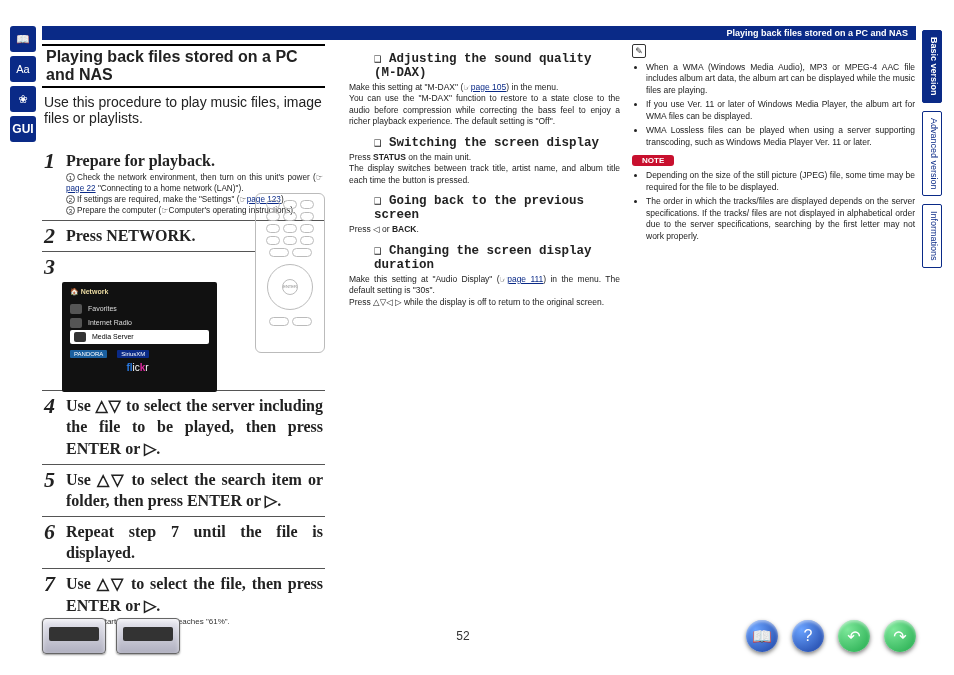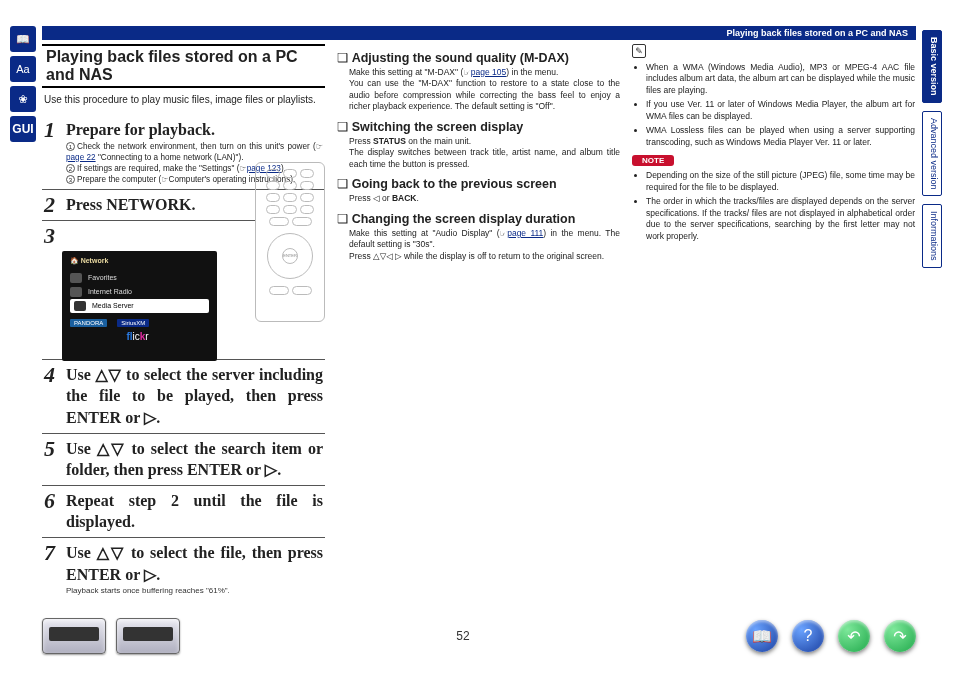--- a/index.html
+++ b/index.html
@@ -83,21 +83,21 @@
   .col { width: 283px; }
   .title-main {
     font-family: "Arial Black", Arial, sans-serif;
     font-weight: 900;
     font-size: 16px;
     border-top: 2px solid #000;
     border-bottom: 2px solid #000;
     padding: 2px 4px;
     margin-bottom: 6px;
   }
-  .intro { font-size: 10px; margin-bottom: 10px; padding: 0 2px; }
+  .intro { font-size: 14px; margin-bottom: 20px; padding: 0 2px; }
   .step {
     display: flex;
     gap: 6px;
     border-bottom: 0.5px solid #555;
     padding: 4px 2px;
     align-items: flex-start;
   }
   .stepnum {
     font-family: "Times New Roman", serif;
     font-style: italic;
@@ -107,21 +107,21 @@
     min-width: 16px;
   }
   .stepbody { flex: 1; font-size: 9px; line-height: 1.35; text-align: justify;}
   .stepbody .h { font-weight: bold; font-family: "Times New Roman", serif; font-size: 16px;}
   .stepbody .sub { font-size: 8px; color: #333; display:block; margin-top:1px;}
   .circ { display:inline-block; border:1px solid #555; border-radius:50%; width:9px; height:9px; font-size:6px; line-height:8px; text-align:center; margin-right:2px;}
   .link { color: #0a2a87; text-decoration: underline; }
   .pen-box{width:14px;height:14px;border:1px solid #333;border-radius:2px;display:inline-flex;align-items:center;justify-content:center;}
   .notebox { display:inline-block; background:#c8102e; color:#fff; font-size:8px; font-weight:bold; padding:1px 10px; border-radius:3px; margin:4px 0;}
   .bullets li{ list-style: disc; margin-left:14px; font-size:8.5px; text-align:justify; line-height:1.35; margin-bottom:3px;}
-  .sqhead { font-family: Liberation Sans, sans-serif; font-weight:900; font-size:12.5px; margin-top:6px; margin-bottom:2px;}
+  .sqhead { font-family: Liberation Mono, monospace; font-weight:900; font-size:12.5px; margin-top:6px; margin-bottom:2px;margin-left:37px;}
   .sqhead::before{content:"❑ "; font-weight:normal;}
   .sm { font-size:8.5px; line-height:1.35; text-align:justify; padding-left:12px;}
   .screen {
     width: 155px; height: 110px; background:#111; border-radius:2px;
     position:relative; color:#ddd; font-size:7px; padding:6px 8px;
   }
   .screen .head{ color:#e8d8a0; font-weight:bold; margin-bottom:6px;}
   .srow{ display:flex; align-items:center; gap:6px; padding:2px 0;}
   .srow .ic{width:12px;height:10px;background:#555;border-radius:2px;display:inline-block;}
   .srow.sel{ background:#fff; color:#000; border-radius:2px; padding:2px 4px;}
@@ -273,21 +273,21 @@
     <div class="step">
       <div class="stepnum">4</div>
       <div class="stepbody"><span class="h">Use △▽ to select the server including the file to be played, then press <b>ENTER</b> or ▷.</span></div>
     </div>
     <div class="step">
       <div class="stepnum">5</div>
       <div class="stepbody"><span class="h">Use △▽ to select the search item or folder, then press <b>ENTER</b> or ▷.</span></div>
     </div>
     <div class="step">
       <div class="stepnum">6</div>
-      <div class="stepbody"><span class="h">Repeat step 2 until the file is displayed.</span></div>
+      <div class="stepbody"><span class="h">Repeat step 7 until the file is displayed.</span></div>
     </div>
     <div class="step" style="border-bottom:none;">
       <div class="stepnum">7</div>
       <div class="stepbody">
         <span class="h">Use △▽ to select the file, then press <b>ENTER</b> or ▷.</span>
         <span class="sub">Playback starts once buffering reaches "61%".</span>
       </div>
     </div>
   </div>
 

